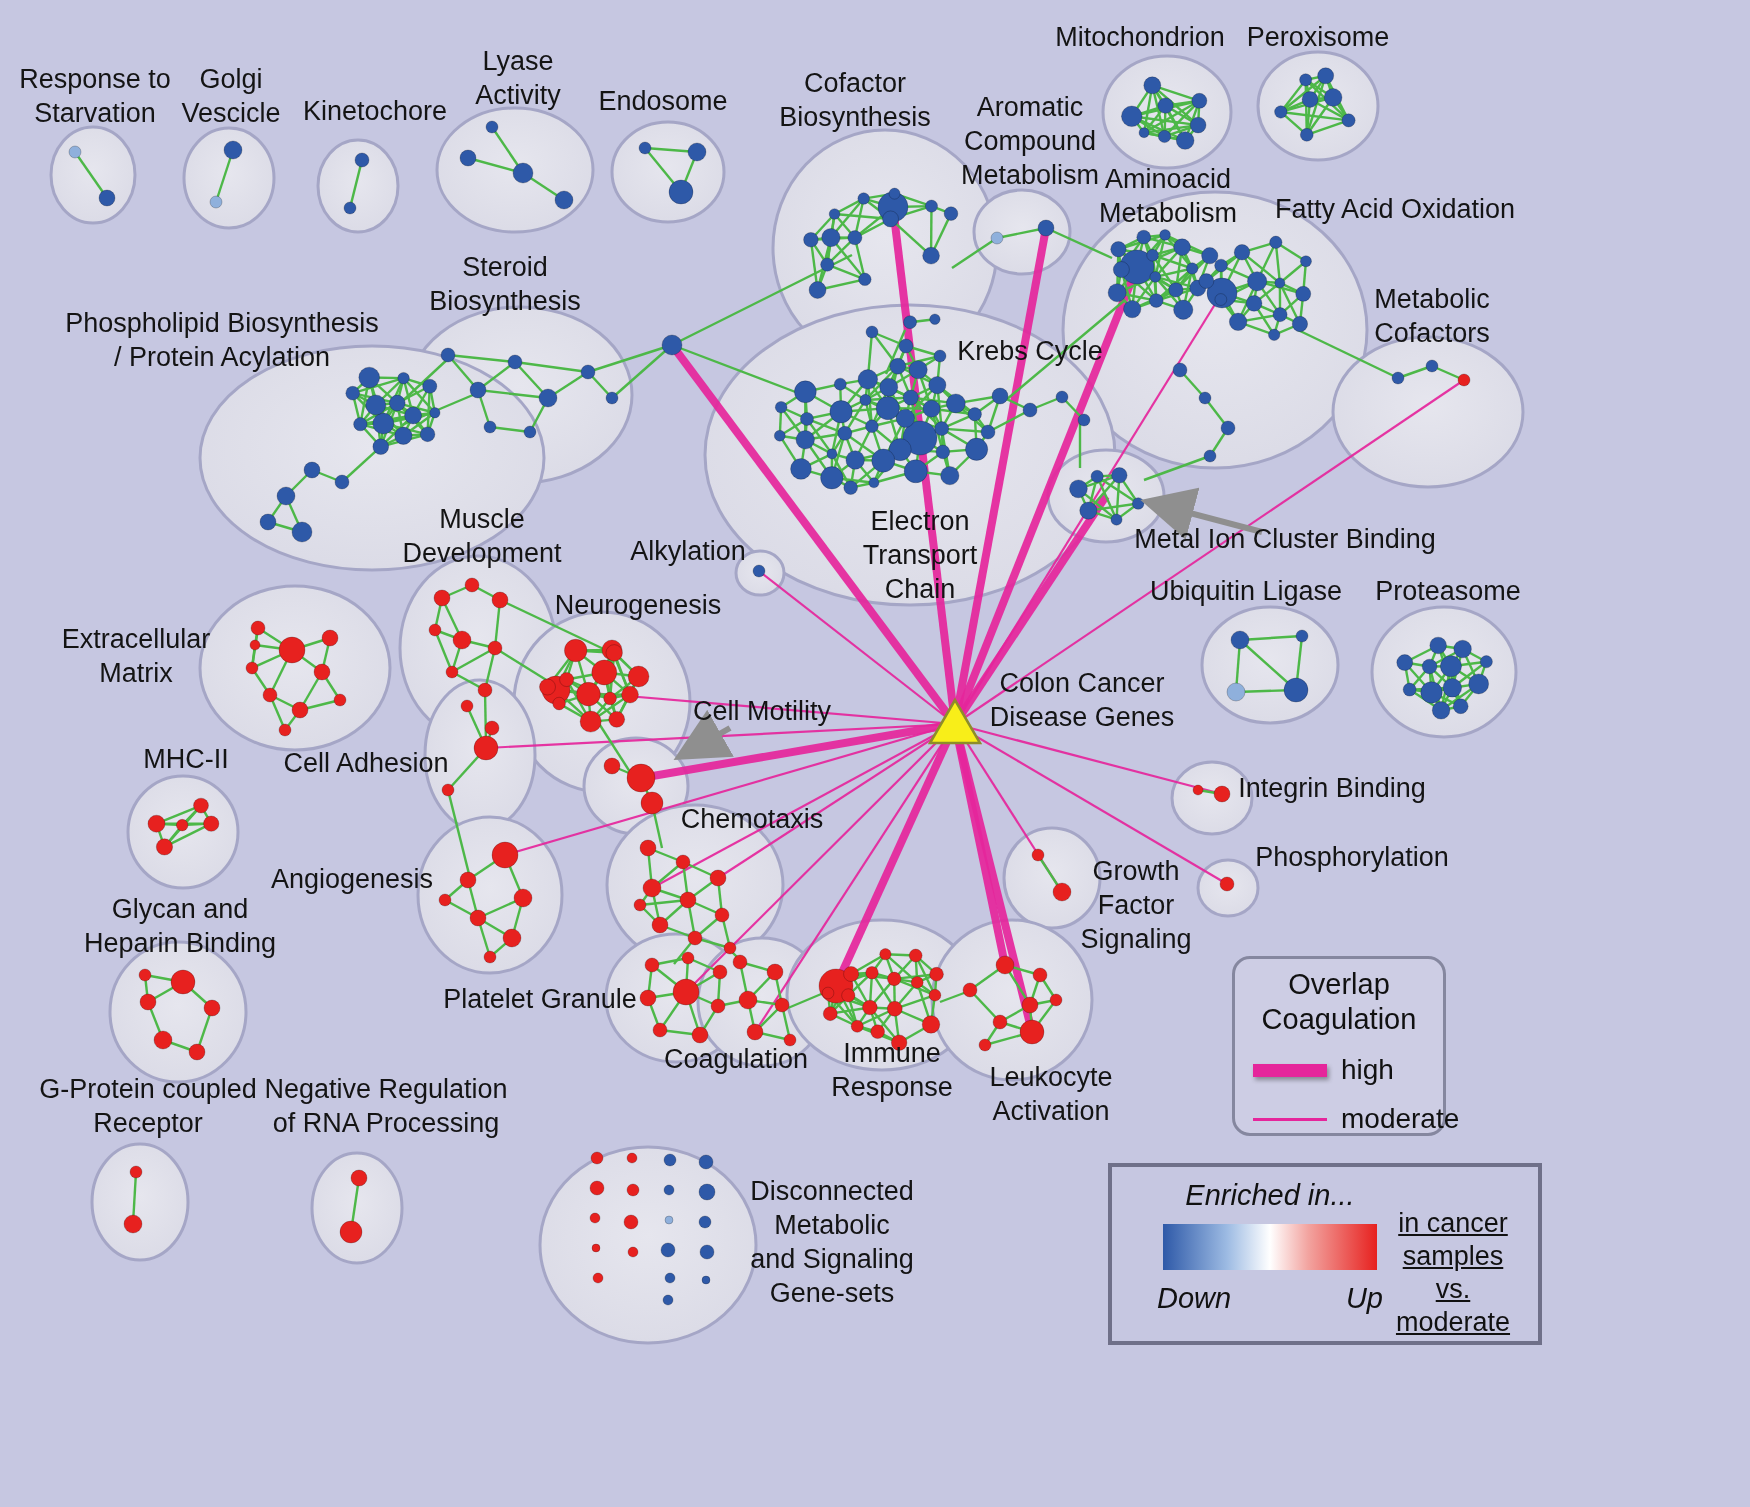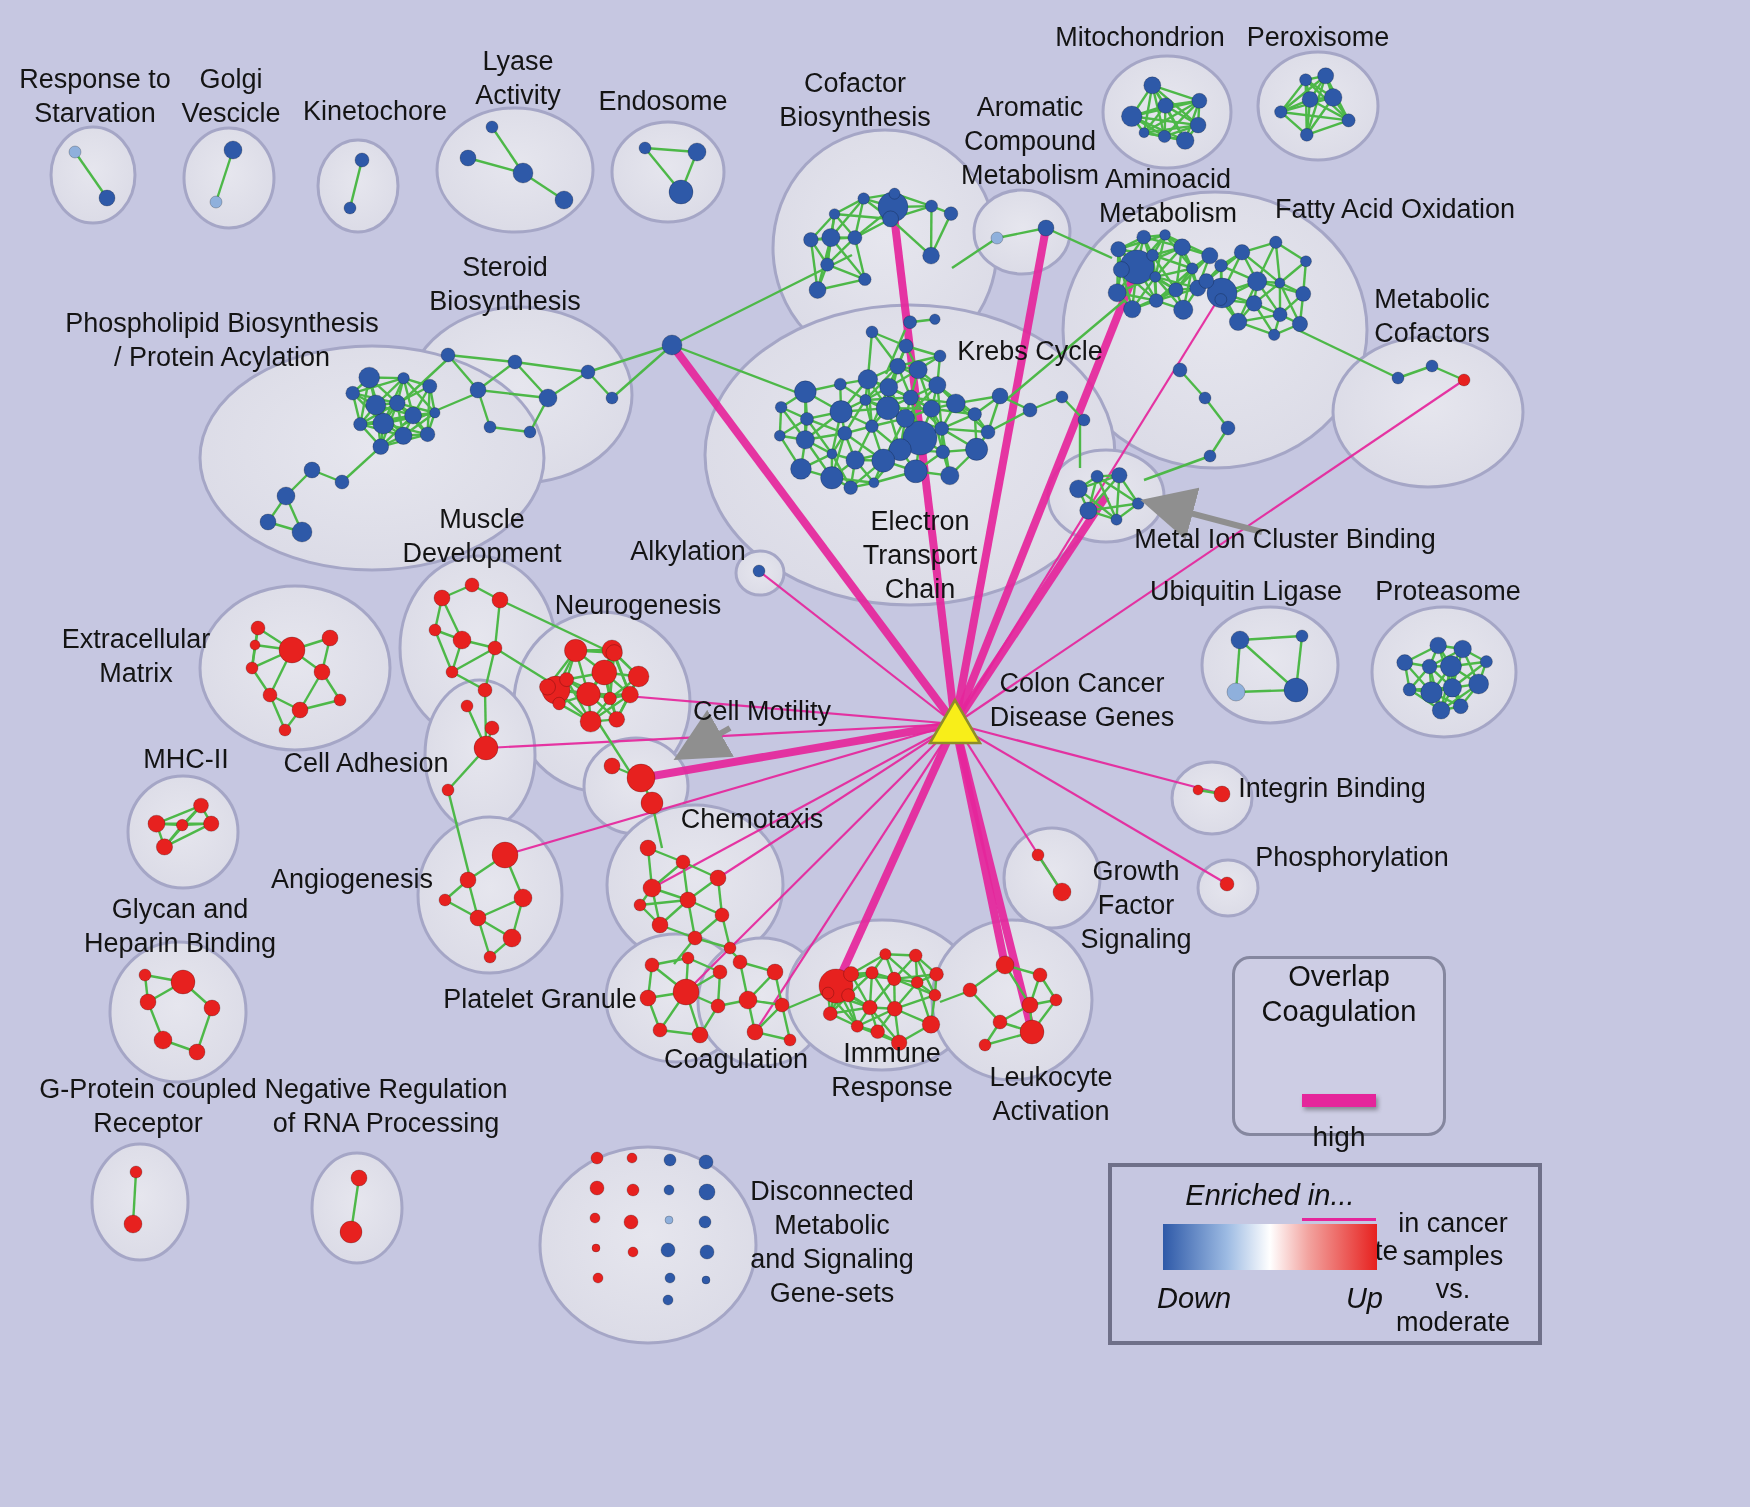--- a/index.html
+++ b/index.html
@@ -4,33 +4,33 @@
 <title>Enrichment Map Figure</title>
 <style>
   html,body{margin:0;padding:0;background:#ffffff;}
   .stage{position:relative;width:1750px;height:1507px;background:#c6c7e1;overflow:hidden;
          font-family:"Liberation Sans",sans-serif;}
   svg{position:absolute;left:0;top:0;}
   .lbl{font-family:"Liberation Sans",sans-serif;font-size:27px;fill:#141414;}
   .legend{position:absolute;box-sizing:border-box;color:#111;}
   #legend-overlap{left:1232px;top:956px;width:214px;height:180px;border:3px solid #85879f;
       border-radius:18px;background:rgba(255,255,255,0.12);display:flex;flex-direction:column;
-      align-items:center;gap:48px;}
+      align-items:center;padding-top:8px;}
   .lo-title{font-size:29px;line-height:35px;text-align:center;}
-  .lo-row{display:flex;align-items:center;gap:14px;width:100%;padding:0 18px;box-sizing:border-box;margin-top:17px;flex-direction:column;}
+  .lo-row{display:flex;align-items:center;gap:14px;width:100%;padding:0 18px;box-sizing:border-box;margin-top:17px;}
   .sw{width:74px;flex:0 0 auto;}
   .sw-high{height:13px;background:#e5259b;box-shadow:2px 3px 4px rgba(50,50,50,0.45);}
   .sw-mod{height:3px;background:#e5259b;}
   .lo-label{font-size:28px;}
   #legend-enriched{left:1108px;top:1163px;width:434px;height:182px;border:4px solid #6f7089;background:transparent;}
   .enr-col{position:absolute;left:38px;top:12px;width:240px;text-align:center;font-style:italic;}
   .enr-title{font-size:29px;margin-bottom:12px;}
   .enr-bar{width:214px;height:46px;margin:0 auto;}
   .enr-ends{display:flex;justify-content:space-between;width:226px;margin:12px auto 16px auto;font-size:29px;}
-  .enr-side{position:absolute;right:10px;top:40px;width:150px;text-align:center;font-size:27px;line-height:33px;}
+  .enr-side{position:absolute;right:10px;top:40px;width:150px;text-align:center;font-size:27px;line-height:33px;text-decoration:underline;}
 </style>
 </head>
 <body>
 
 <div class="stage">
 
   <svg id="net" width="1750" height="1507" viewBox="0 0 1750 1507">
     <defs>
       <radialGradient id="blobGrad" cx="50%" cy="45%" r="70%">
         <stop offset="0%" stop-color="#e6e6ee"></stop>

